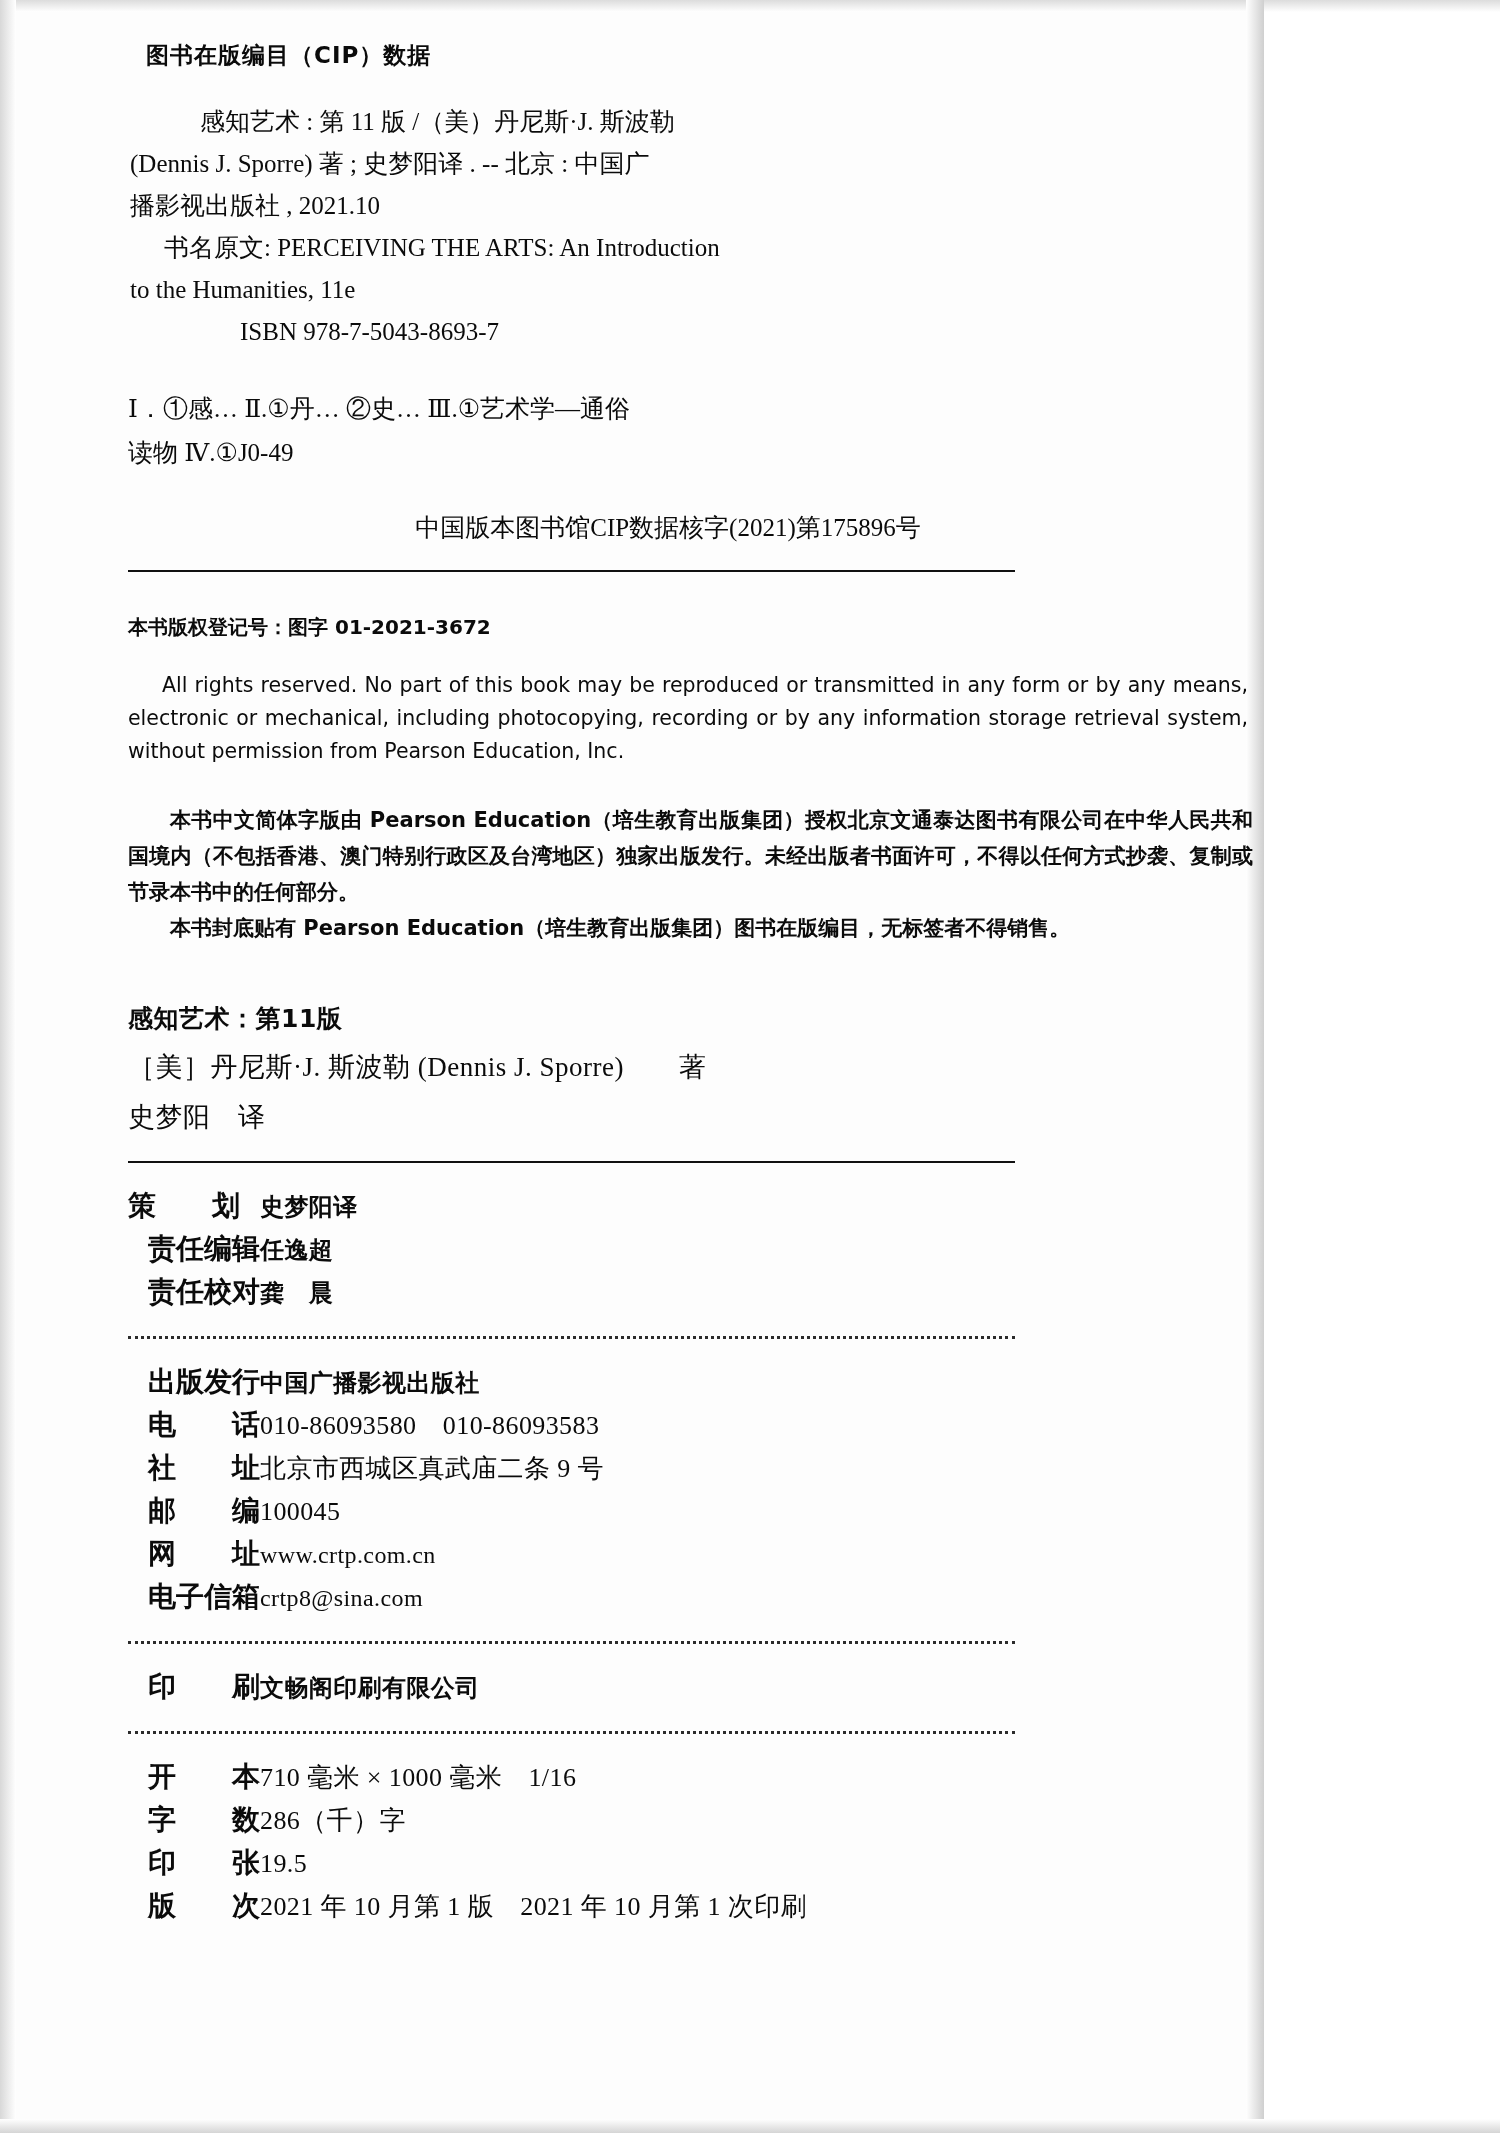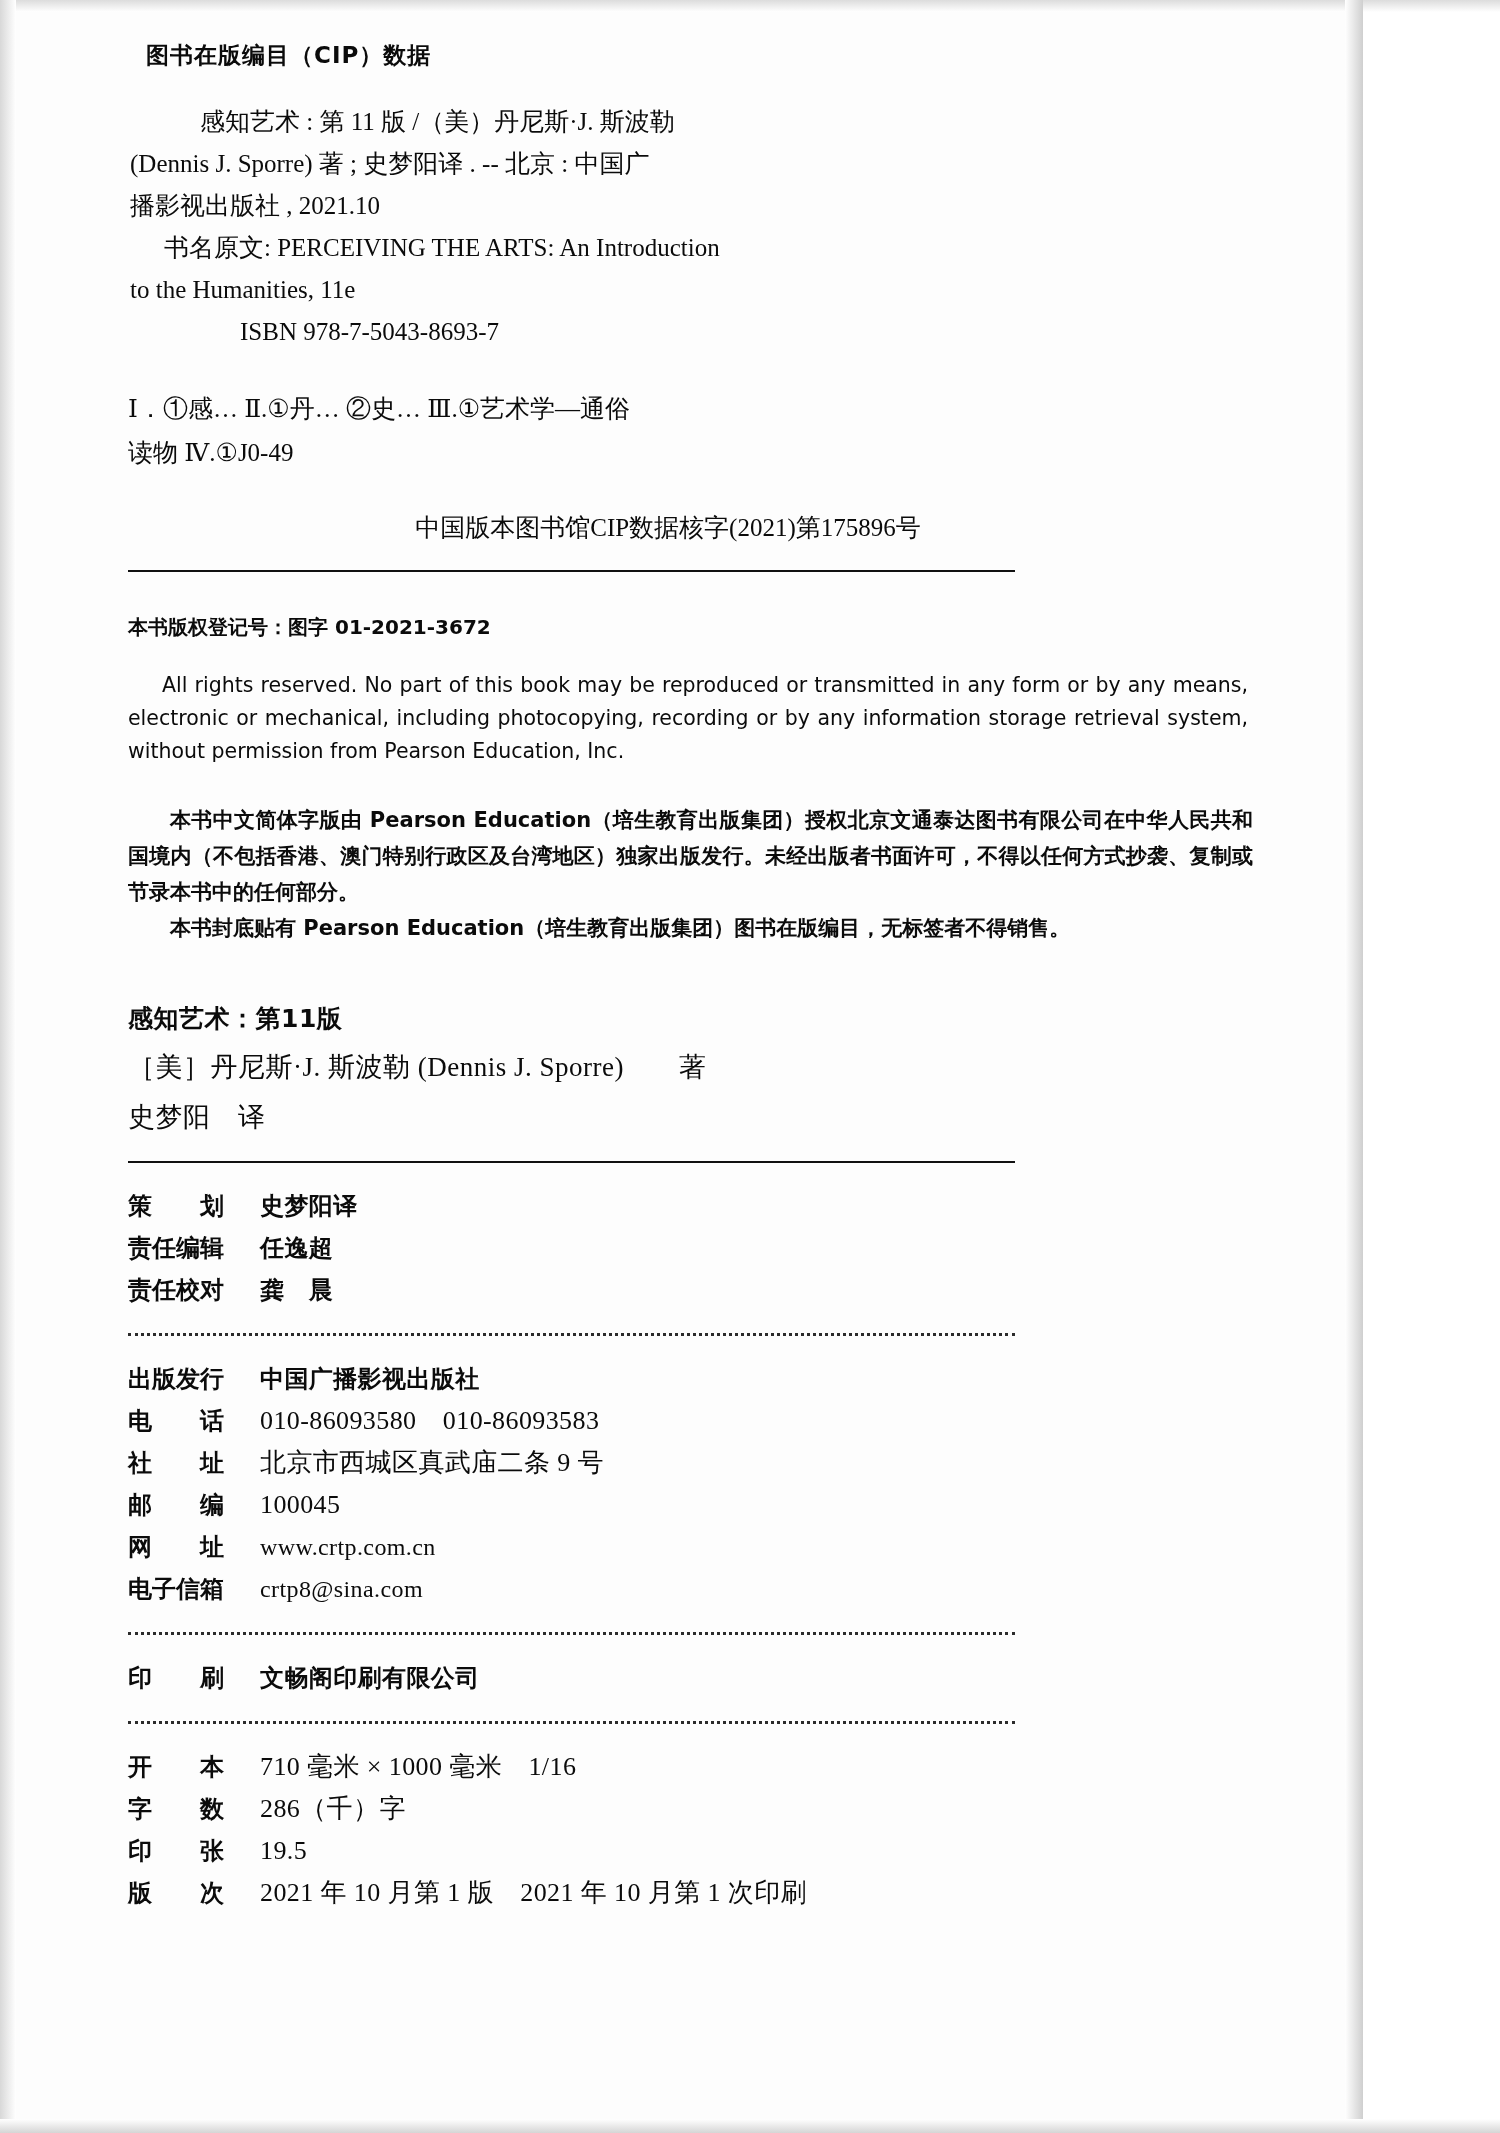--- a/index.html
+++ b/index.html
@@ -11,21 +11,21 @@
     width: 1500px;
     height: 2133px;
     font-family: "Liberation Serif", "DejaVu Serif", serif;
     color: #0b0b0b;
     position: relative;
     overflow: hidden;
   }
   .page {
     position: absolute;
     left: 0; top: 0;
-    width: 1363px;
+    width: 1264px;
     height: 2133px;
     background: #fdfdfd;
   }
   
   .scan-edge-left {
     position: absolute; left: 0; top: 0; width: 16px; height: 2133px;
     background: linear-gradient(to right, #d8d8d8, #ffffff);
   }
   .scan-edge-right {
     position: absolute; right: 0; top: 0; width: 18px; height: 2133px;
@@ -156,26 +156,27 @@
   }
   .imprint-row {
     display: flex;
     align-items: baseline;
     font-size: 26px;
     line-height: 42px;
   }
   .imprint-label {
     font-family: "DejaVu Sans", "Liberation Sans", sans-serif;
     font-weight: bold;
-    font-size: 24px;
+    font-size: 28px;
     width: 132px;
     flex: 0 0 132px;
     display: flex;
     justify-content: space-between;
     letter-spacing: 0;
+    text-align: right;
   }
   .imprint-label.solid {
     display: block;
     letter-spacing: 0;
   }
   .imprint-value {
     font-size: 26px;
     letter-spacing: 0.4px;
     white-space: pre;
   }

